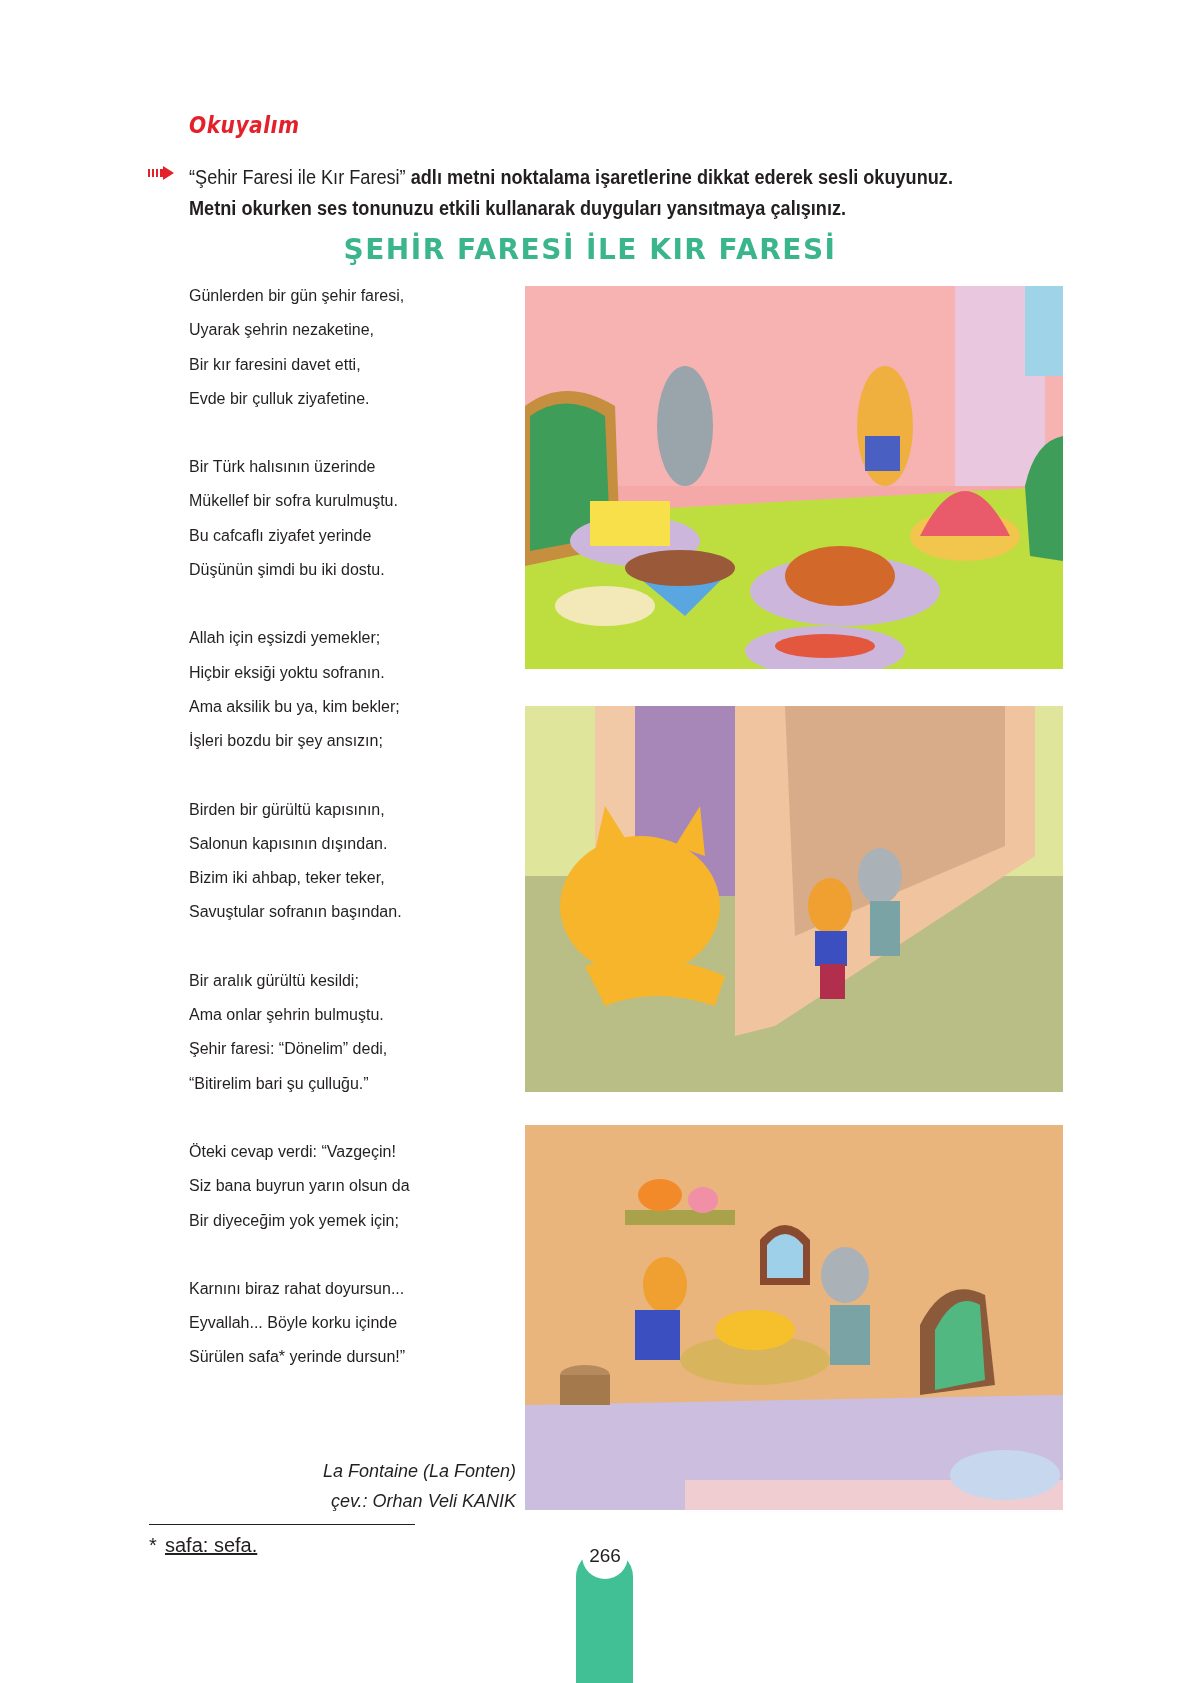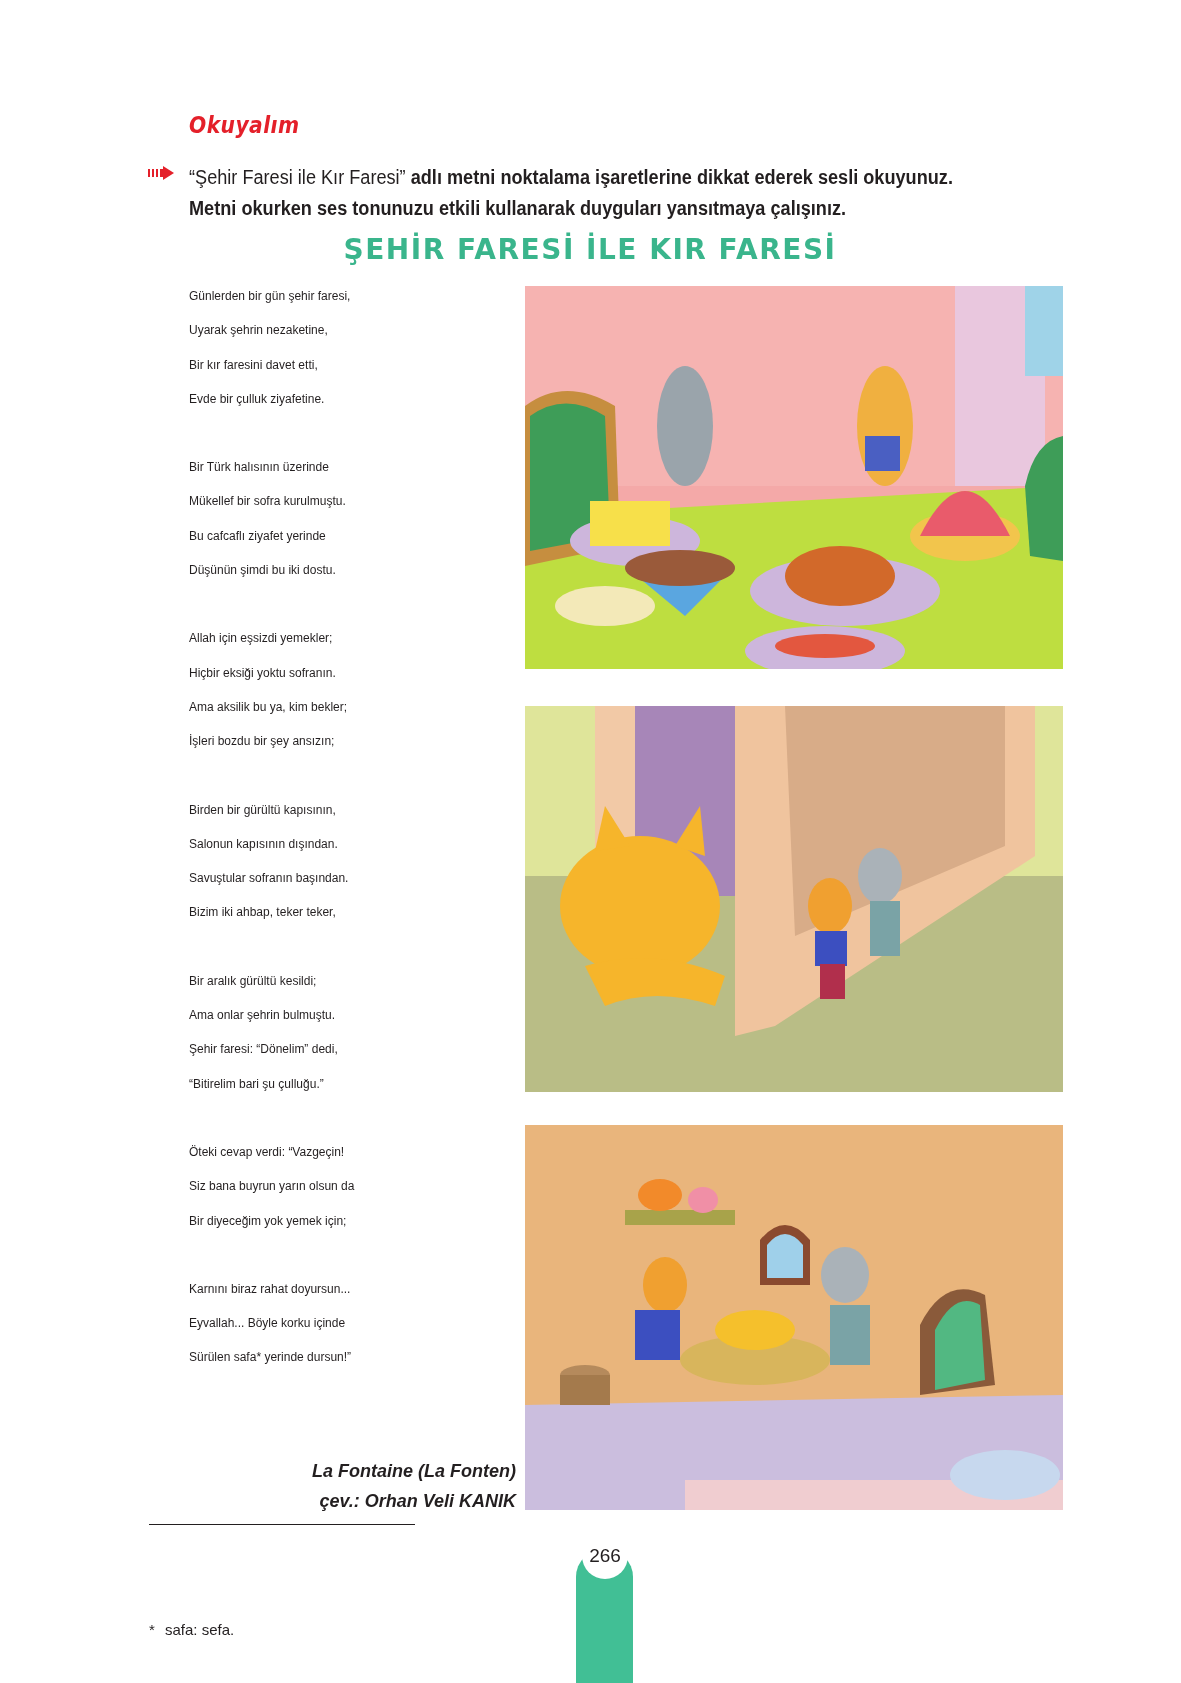--- a/index.html
+++ b/index.html
@@ -20,29 +20,29 @@
     transform-origin: left center; white-space: nowrap;
   }
   .instruction b { font-weight: bold; }
   .poem-title {
     position: absolute; left: 340px; top: 233px; width: 500px; text-align: center;
     font-family: "DejaVu Sans", sans-serif; font-weight: bold; font-size: 28px; color: #3ab58c;
     letter-spacing: 1.5px;
   }
   .poem { position: absolute; left: 189px; top: 279px; width: 320px; }
   .stanza { margin-bottom: 34px; }
-  .stanza .line { font-size: 12px; line-height: 34.3px; white-space: nowrap; }
+  .stanza .line { font-size: 16px; line-height: 34.3px; white-space: nowrap; }
   .attribution {
     position: absolute; left: 260px; top: 1456px; width: 256px; text-align: right;
-    font-style: italic; font-weight: bold; font-size: 18px; line-height: 30px;
+    font-style: italic; font-weight: normal; font-size: 18px; line-height: 30px;
   }
   .illus { position: absolute; left: 525px; width: 538px; overflow: hidden; }
   .illus svg { display: block; width: 100%; height: 100%; }
   .rule { position: absolute; left: 149px; top: 1524px; width: 266px; height: 1px; background: #231f20; }
-  .footnote { position: absolute; left: 149px; top: 1621px; font-size: 15px; }
+  .footnote { position: absolute; left: 149px; top: 1534px; font-size: 20px; text-decoration: underline; }
   .footnote .star { display: inline-block; width: 16px; }
   .page-tab {
     position: absolute; left: 576px; top: 1549px; width: 57px; height: 134px;
     background: #41bf95; border-radius: 28px 28px 0 0;
   }
   .page-circle {
     position: absolute; left: 582px; top: 1533px; width: 46px; height: 46px; border-radius: 50%;
     background: radial-gradient(circle, #ffffff 70%, rgba(255,255,255,0.6) 85%, rgba(255,255,255,0) 100%);
     display: flex; align-items: center; justify-content: center; font-size: 19px; color: #231f20;
   }
@@ -81,22 +81,22 @@
     </div>
     <div class="stanza">
       <div class="line">Allah için eşsizdi yemekler;</div>
       <div class="line">Hiçbir eksiği yoktu sofranın.</div>
       <div class="line">Ama aksilik bu ya, kim bekler;</div>
       <div class="line">İşleri bozdu bir şey ansızın;</div>
     </div>
     <div class="stanza">
       <div class="line">Birden bir gürültü kapısının,</div>
       <div class="line">Salonun kapısının dışından.</div>
+      <div class="line">Bizim iki ahbap, teker teker,</div>
       <div class="line">Savuştular sofranın başından.</div>
-      <div class="line">Bizim iki ahbap, teker teker,</div>
     </div>
     <div class="stanza">
       <div class="line">Bir aralık gürültü kesildi;</div>
       <div class="line">Ama onlar şehrin bulmuştu.</div>
       <div class="line">Şehir faresi: “Dönelim” dedi,</div>
       <div class="line">“Bitirelim bari şu çulluğu.”</div>
     </div>
     <div class="stanza">
       <div class="line">Öteki cevap verdi: “Vazgeçin!</div>
       <div class="line">Siz bana buyrun yarın olsun da</div>

